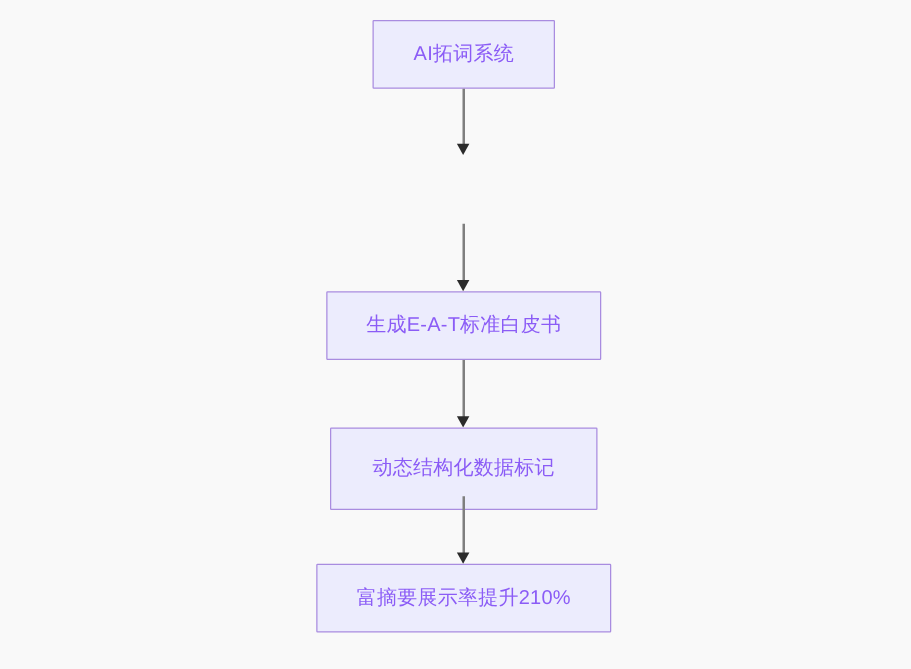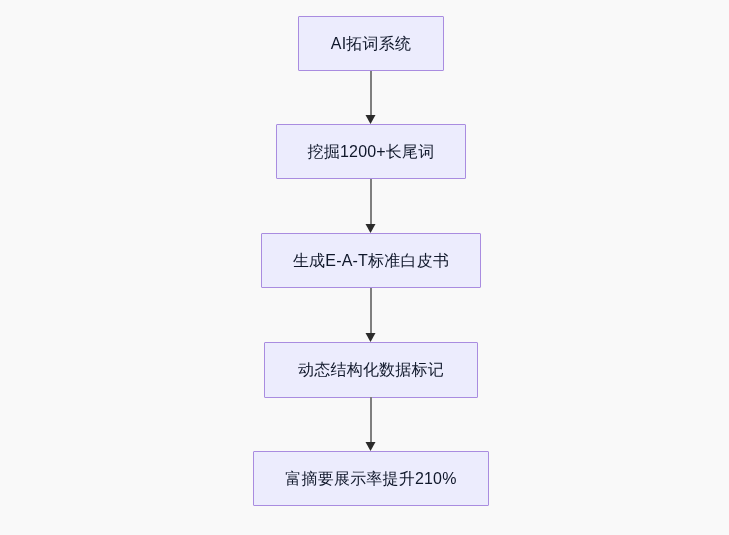--- a/index.html
+++ b/index.html
@@ -20,21 +20,21 @@
   }
   .node {
     position: absolute;
     box-sizing: border-box;
     background: #ececfd;
     border: 1.4px solid #a98ce0;
     border-radius: 1px;
     display: flex;
     align-items: center;
     justify-content: center;
-    color: #0f172a;
+    color: #8b5cf6;
     font-size: 16px;
     line-height: 1.2;
     letter-spacing: 0.2px;
     white-space: nowrap;
   }
   .edge {
     position: absolute;
     width: 0;
   }
   .edge .line {
@@ -63,39 +63,36 @@
 
   <div class="node" style="left:298px; top:16px; width:146px; height:55px;">
     <span>AI拓词系统</span>
   </div>
 
   <div class="edge" style="left:371px; top:71px; height:53px;">
     <div class="line" style="height:45px;"></div>
     <div class="head" style="top:44px;"></div>
   </div>
 
-  <div class="node" style="left:276px; top:124px; width:190px; height:55px;">
-    <span>挖掘1200+长尾词</span>
-  </div>
 
   <div class="edge" style="left:371px; top:179px; height:54px;">
     <div class="line" style="height:46px;"></div>
     <div class="head" style="top:45px;"></div>
   </div>
 
   <div class="node" style="left:261px; top:233px; width:220px; height:55px;">
     <span>生成E-A-T标准白皮书</span>
   </div>
 
   <div class="edge" style="left:371px; top:288px; height:54px;">
     <div class="line" style="height:46px;"></div>
     <div class="head" style="top:45px;"></div>
   </div>
 
-  <div class="node" style="left:264px; top:342px; width:214px; height:56px;">
+  <div class="node" style="left:264px; top:342px; width:214px; height:66px;">
     <span>动态结构化数据标记</span>
   </div>
 
   <div class="edge" style="left:371px; top:397px; height:54px;">
     <div class="line" style="height:46px;"></div>
     <div class="head" style="top:45px;"></div>
   </div>
 
   <div class="node" style="left:253px; top:451px; width:236px; height:55px;align-items:center;">
     <span>富摘要展示率提升210%</span>

